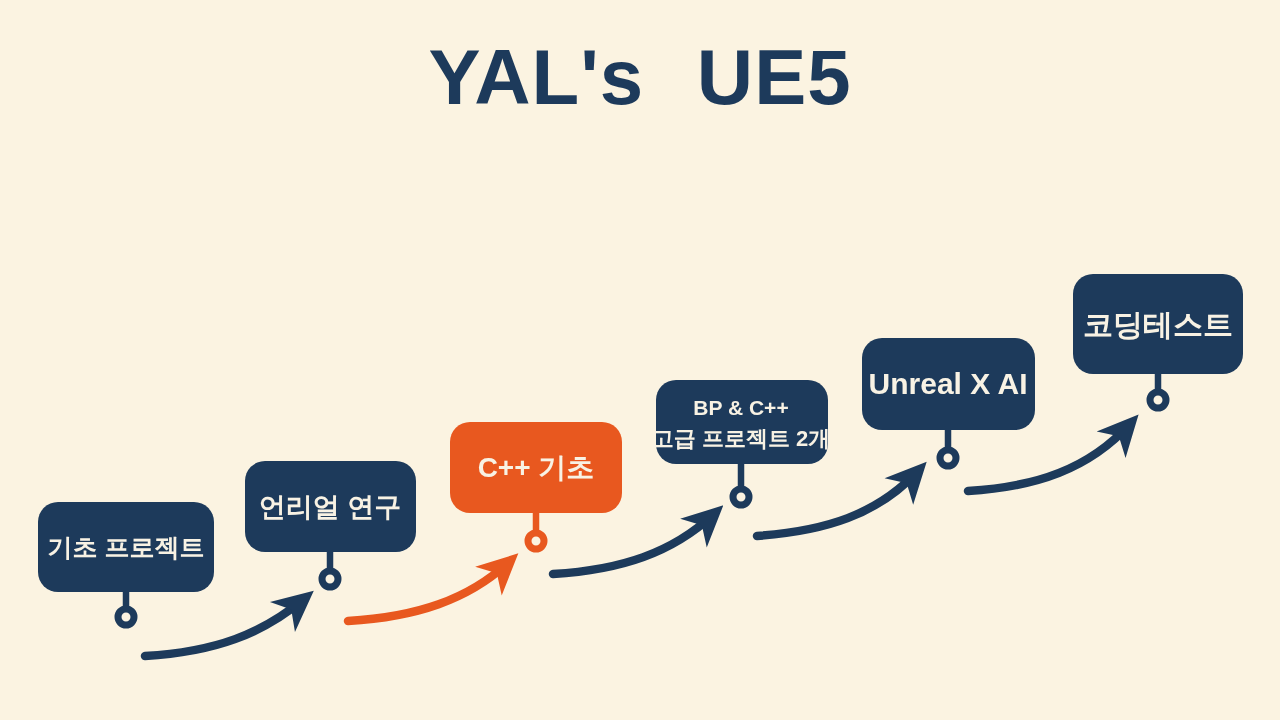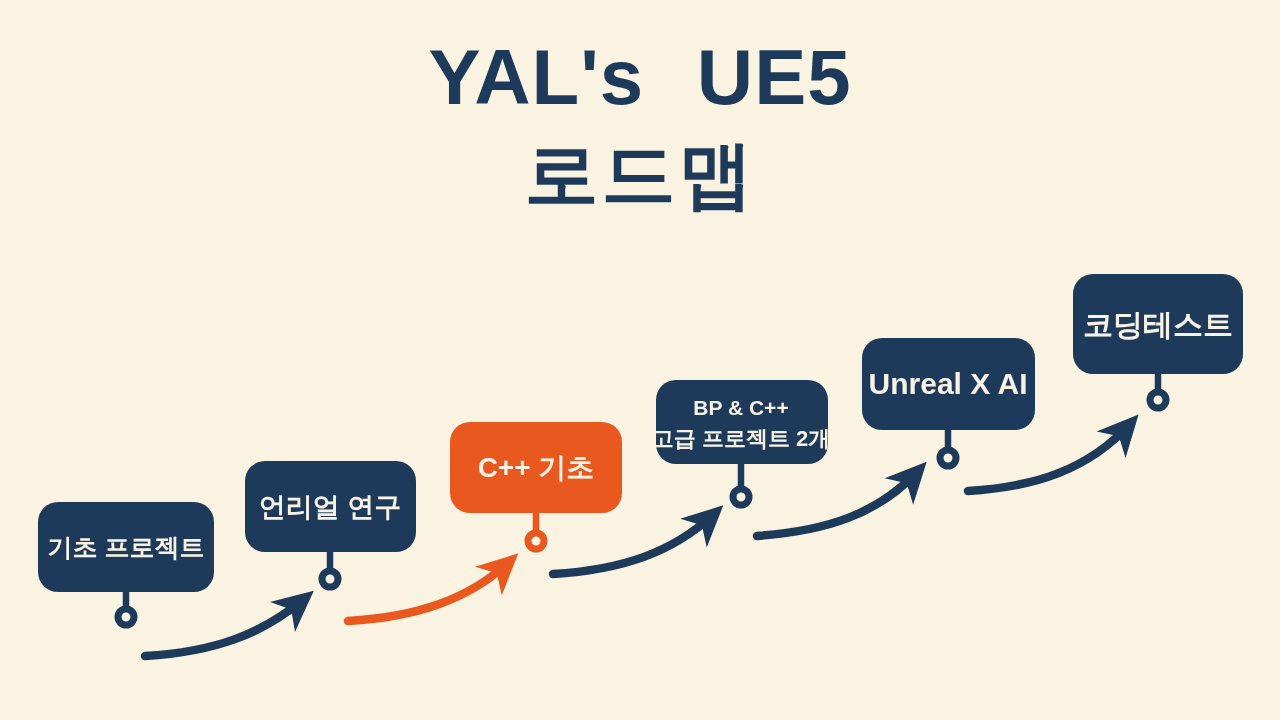--- a/index.html
+++ b/index.html
@@ -57,21 +57,20 @@
     text-anchor:middle;
   }
 </style>
 </head>
 <body>
 
 <div class="stage">
 
   <header class="title-block">
     <div class="title-line1">YAL's UE5</div>
-    <div class="title-line2">로드맵</div>
   </header>
 
   <svg class="diagram" width="1280" height="720" viewBox="0 0 1280 720" xmlns="http://www.w3.org/2000/svg">
     <defs>
       <marker id="ah-navy" viewBox="0 0 10 10" refX="7" refY="5" markerWidth="5" markerHeight="5" orient="auto">
         <path class="head-navy" d="M0.4,0.4 L10,5 L0.4,9.6 L3.1,5 Z"></path>
       </marker>
       <marker id="ah-orange" viewBox="0 0 10 10" refX="7" refY="5" markerWidth="5" markerHeight="5" orient="auto">
         <path class="head-orange" d="M0.4,0.4 L10,5 L0.4,9.6 L3.1,5 Z"></path>
       </marker>

